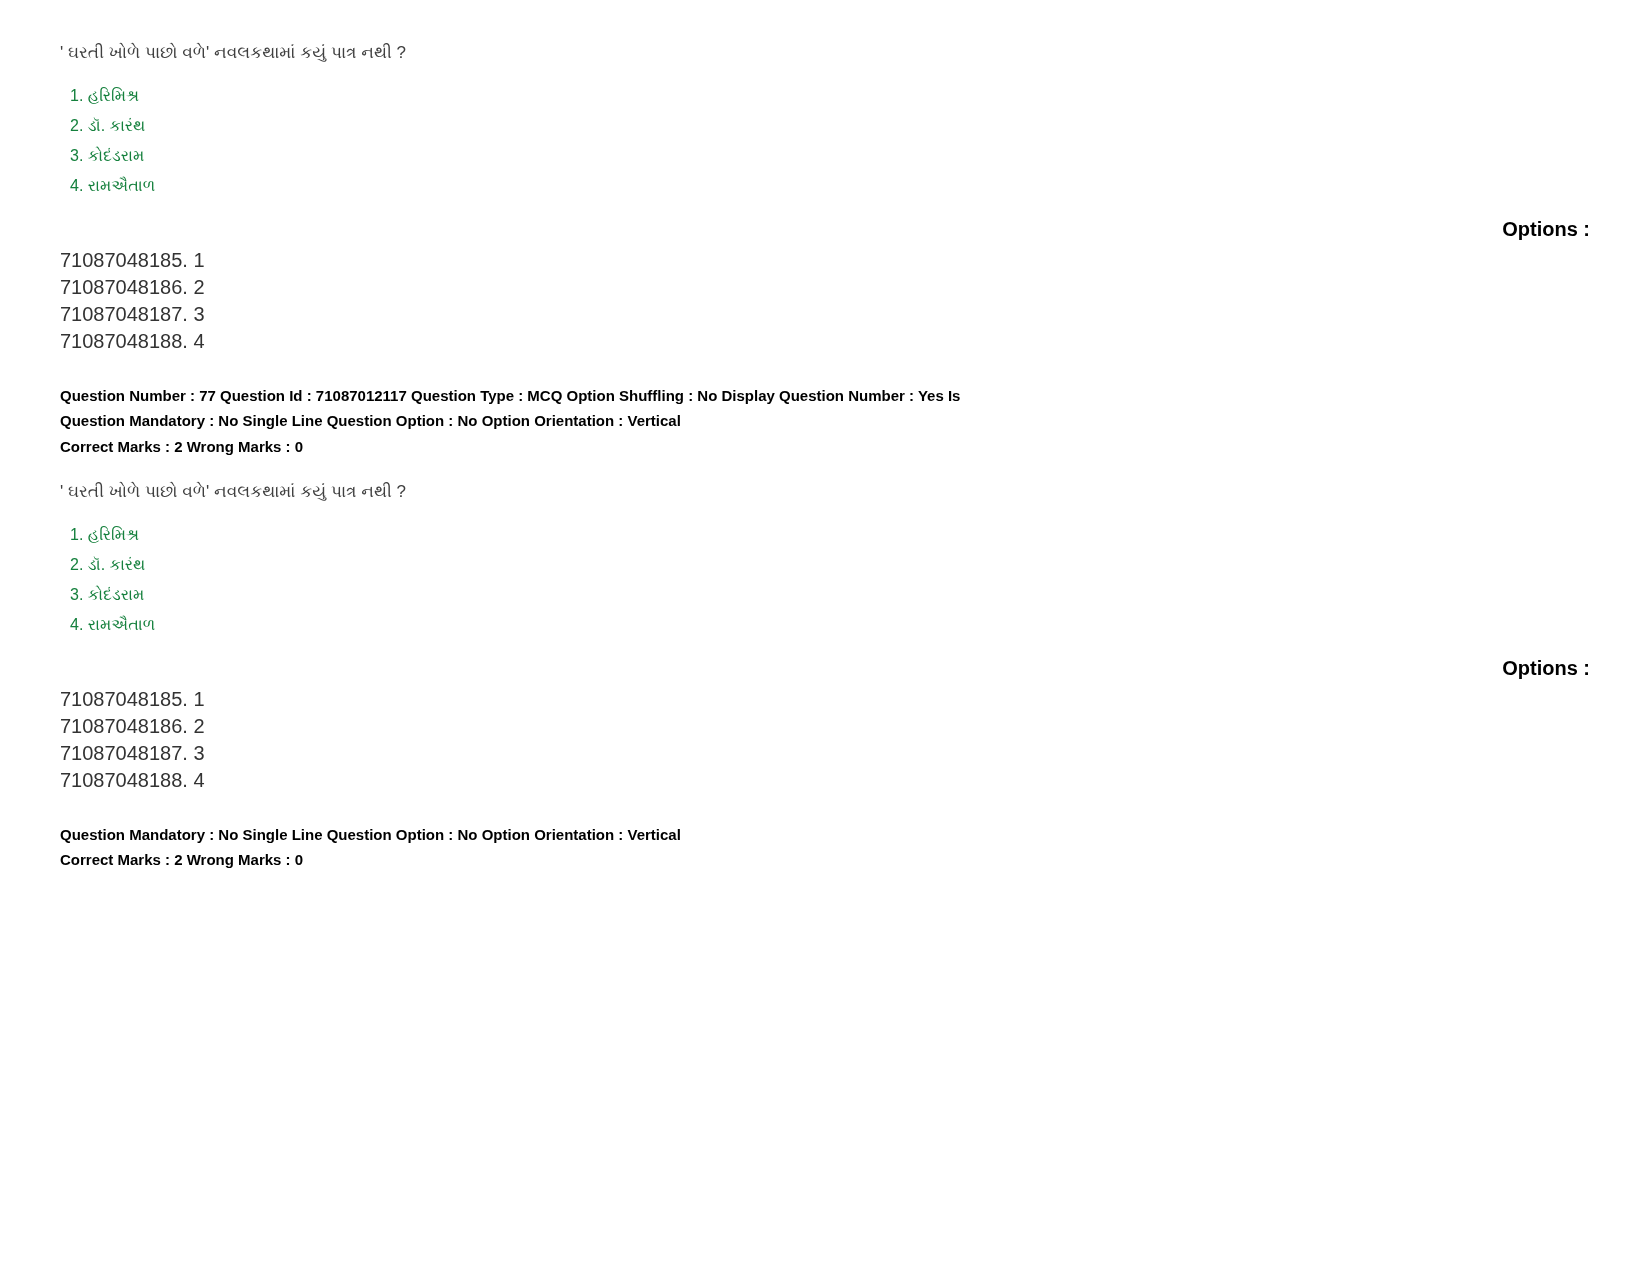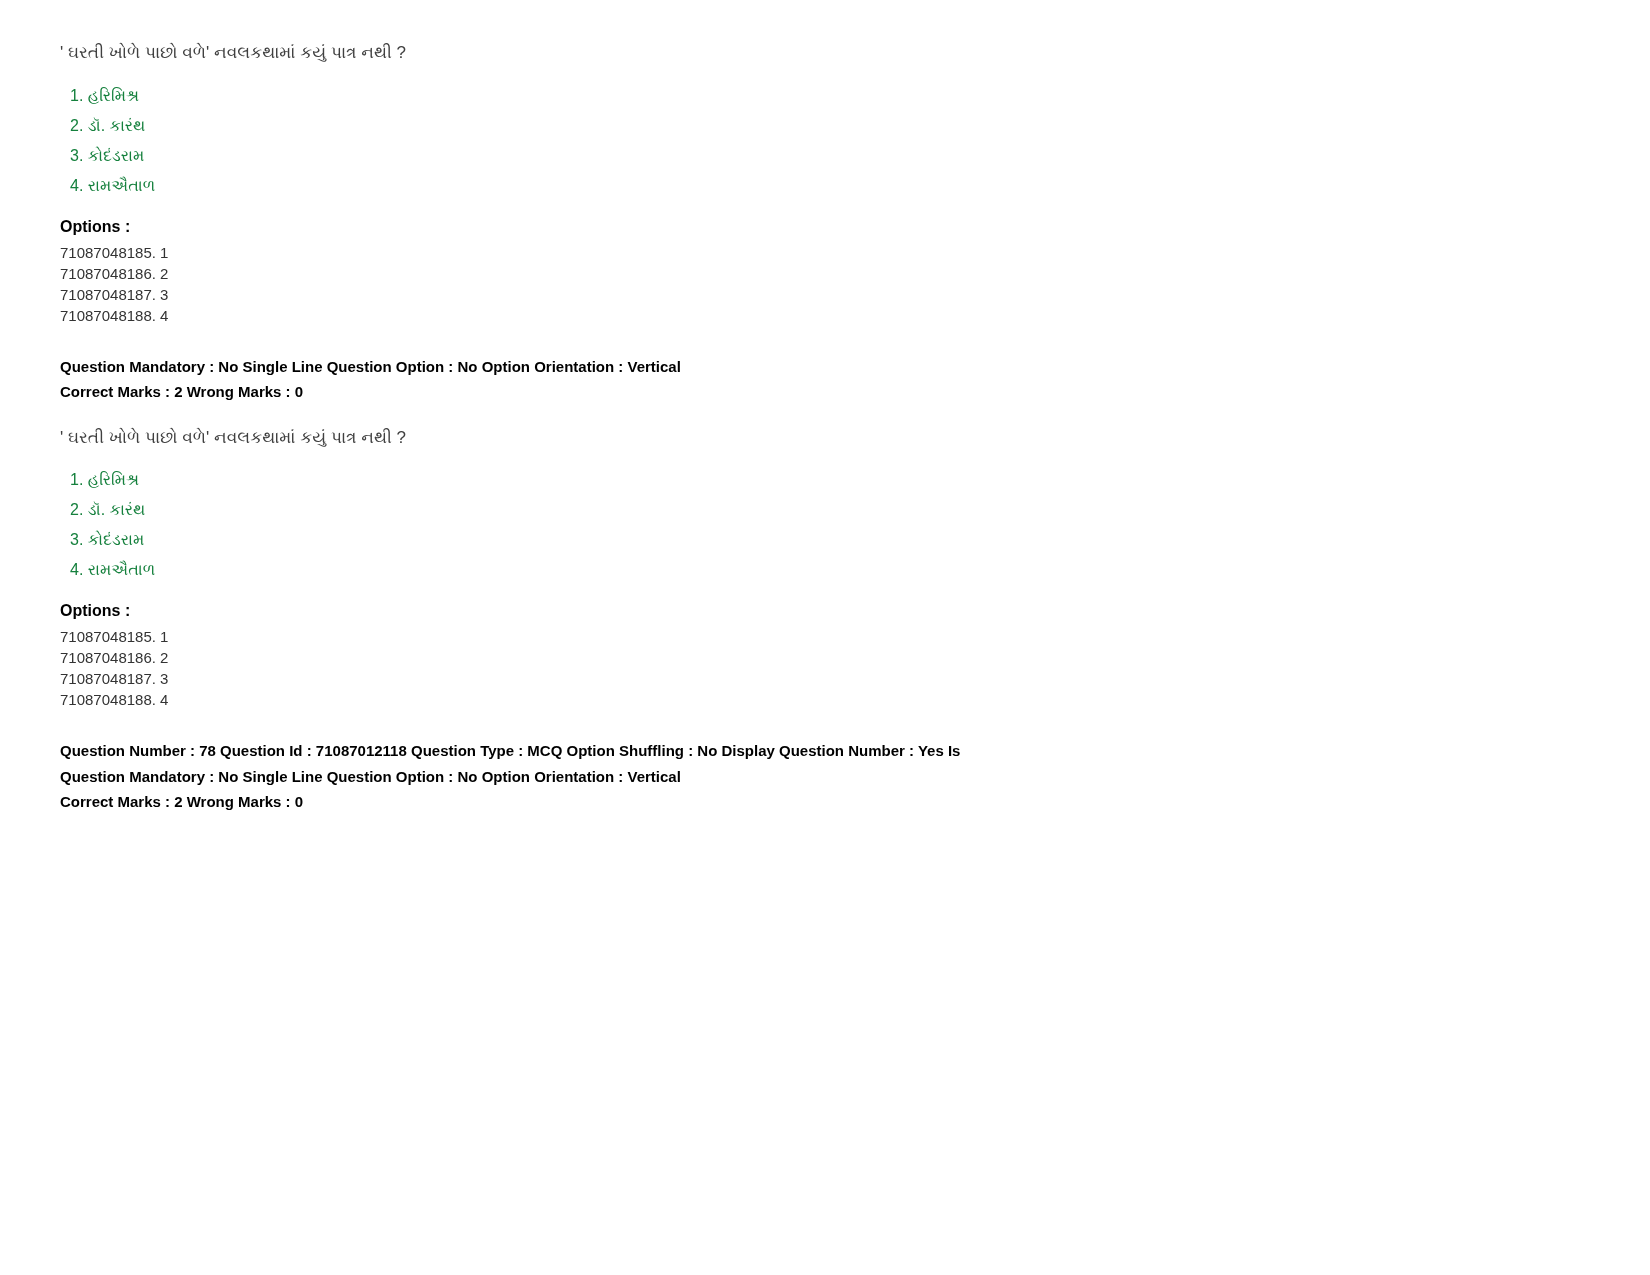--- a/index.html
+++ b/index.html
@@ -28,30 +28,31 @@
       margin-bottom: 20px;
     }
     .options-list li {
       font-size: 16px;
       color: #15803d;
       margin-bottom: 6px;
       line-height: 1.5;
     }
     .options-label {
       font-weight: bold;
-      font-size: 16px;
+      font-size: 20px;
       margin-bottom: 8px;
+      text-align: right;
     }
     .options-values {
       list-style: none;
       margin-left: 0;
       margin-bottom: 30px;
     }
     .options-values li {
-      font-size: 15px;
+      font-size: 20px;
       color: #333333;
       margin-bottom: 4px;
     }
     .question-meta {
       font-weight: bold;
       font-size: 15px;
       line-height: 1.7;
       margin-bottom: 20px;
       margin-top: 20px;
     }
@@ -76,20 +77,21 @@
     <ul class="options-values">
       <li>71087048185. 1</li>
       <li>71087048186. 2</li>
       <li>71087048187. 3</li>
       <li>71087048188. 4</li>
     </ul>
   </div>
 
   <div>
     <div class="question-meta">
+      <div>Question Number : 77 Question Id : 71087012117 Question Type : MCQ Option Shuffling : No Display Question Number : Yes Is</div>
       <div>Question Mandatory : No Single Line Question Option : No Option Orientation : Vertical</div>
       <div>Correct Marks : 2 Wrong Marks : 0</div>
     </div>
     <p class="question-text">' ઘરતી ખોળે પાછો વળે' નવલકથામાં કયું પાત્ર નથી ?</p>
     <ul class="options-list">
       <li>1. હરિમિશ્ર</li>
       <li>2. ડૉ. કારંથ</li>
       <li>3. કોદંડરામ</li>
       <li>4. રામઐતાળ</li>
     </ul>
@@ -97,19 +99,18 @@
     <ul class="options-values">
       <li>71087048185. 1</li>
       <li>71087048186. 2</li>
       <li>71087048187. 3</li>
       <li>71087048188. 4</li>
     </ul>
   </div>
 
   <div>
     <div class="question-meta">
-      <div>Question Number : 78 Question Id : 71087012118 Question Type : MCQ Option Shuffling : No Display Question Number : Yes Is</div>
       <div>Question Mandatory : No Single Line Question Option : No Option Orientation : Vertical</div>
       <div>Correct Marks : 2 Wrong Marks : 0</div>
     </div>
   </div>
 
 </div>
 
 </body></html>

